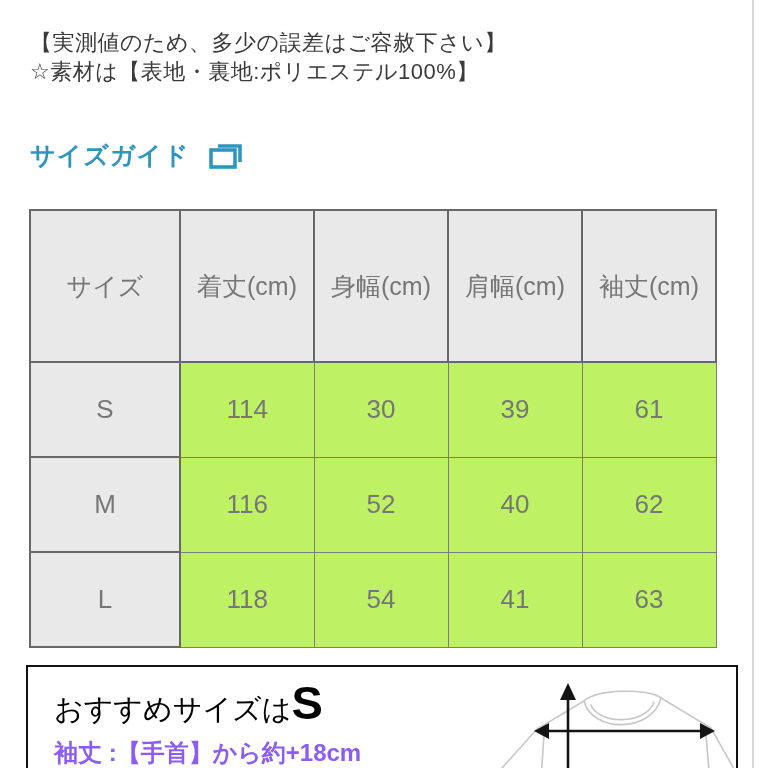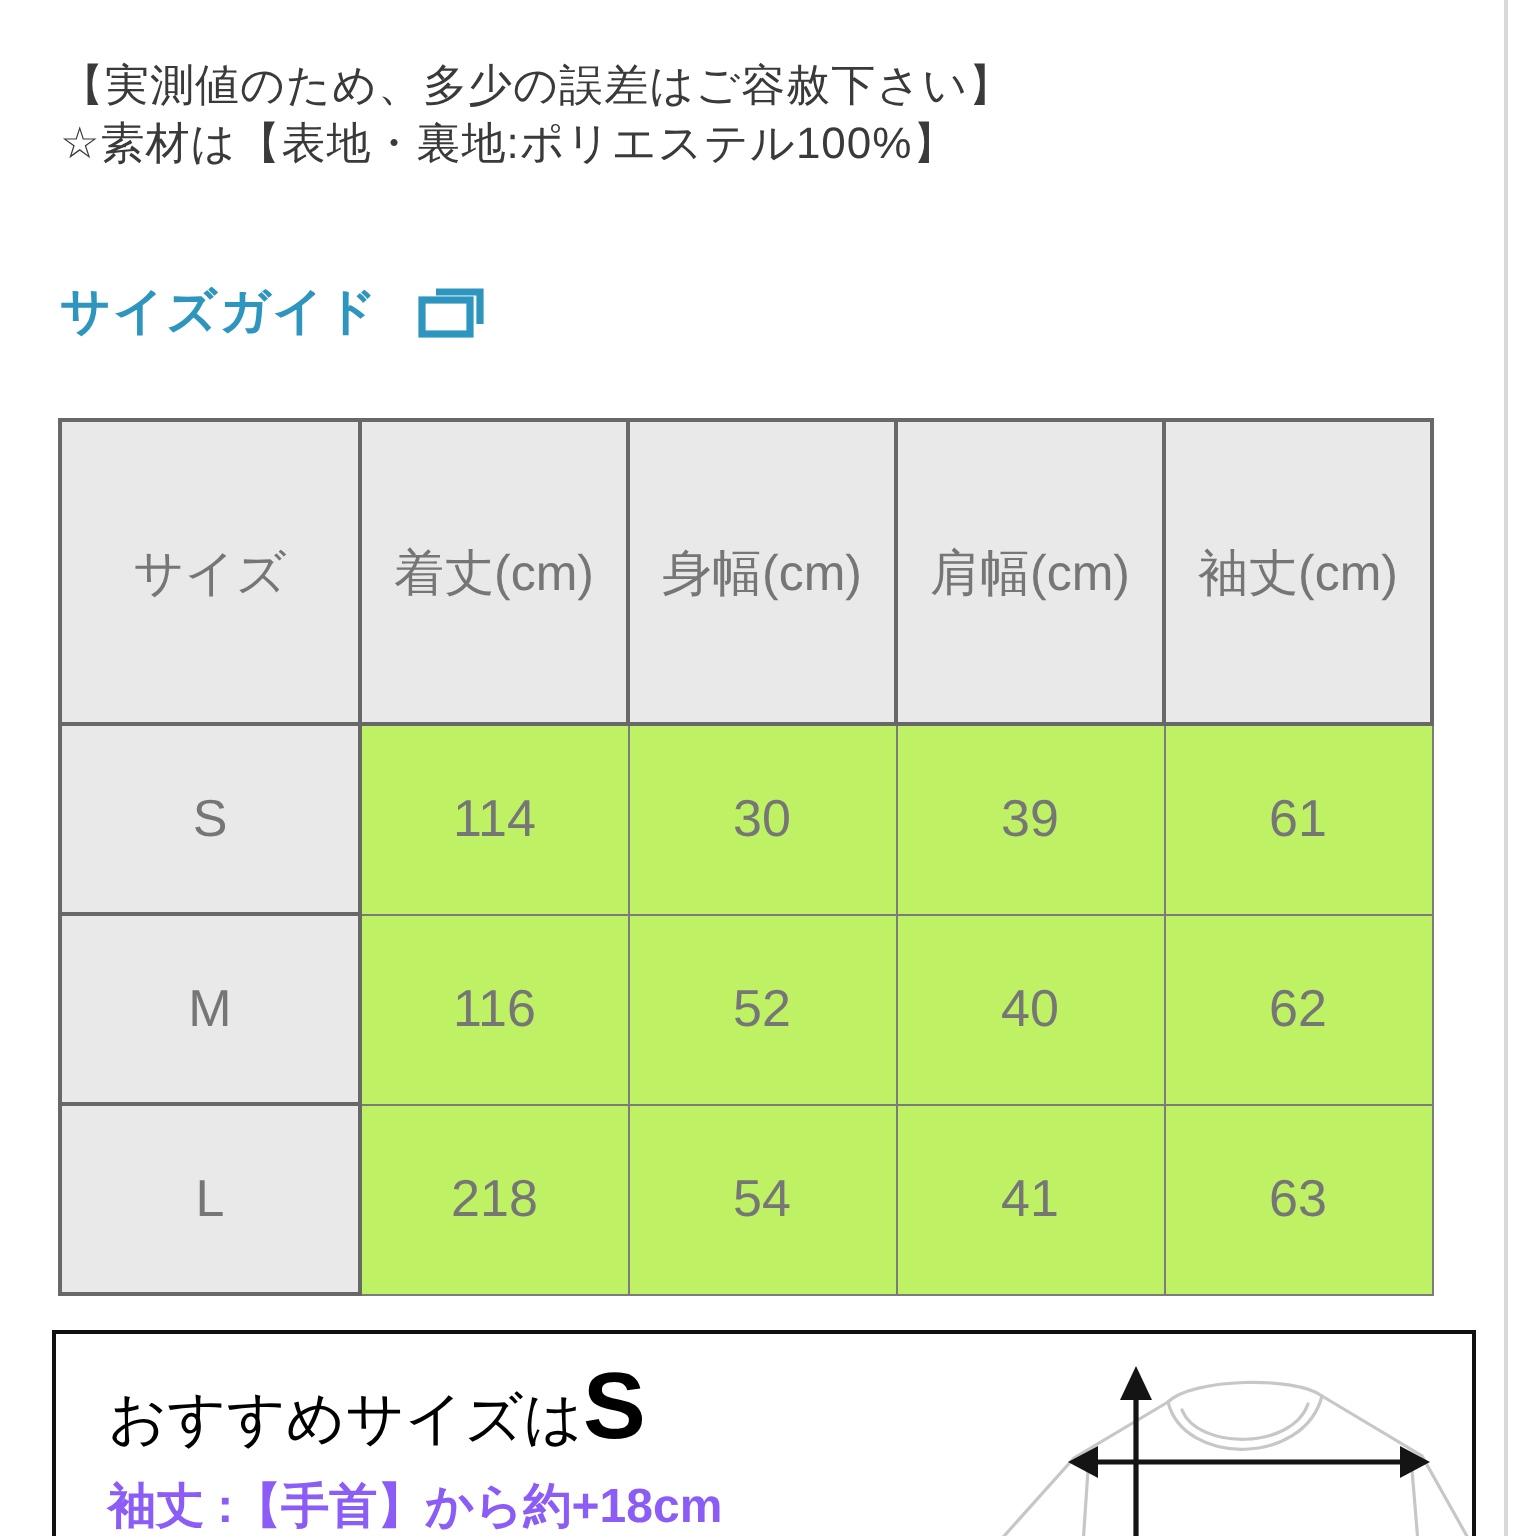--- a/index.html
+++ b/index.html
@@ -98,21 +98,21 @@
       </tr>
       <tr>
         <th>M</th>
         <td>116</td>
         <td>52</td>
         <td>40</td>
         <td>62</td>
       </tr>
       <tr>
         <th>L</th>
-        <td>218</td>
+        <td>118</td>
         <td>54</td>
         <td>41</td>
         <td>63</td>
       </tr>
     </tbody>
   </table>
 
   <div class="reco-box">
     <div class="reco-line">
       <span class="reco-prefix">おすすめサイズは</span><span class="reco-size">S</span>

